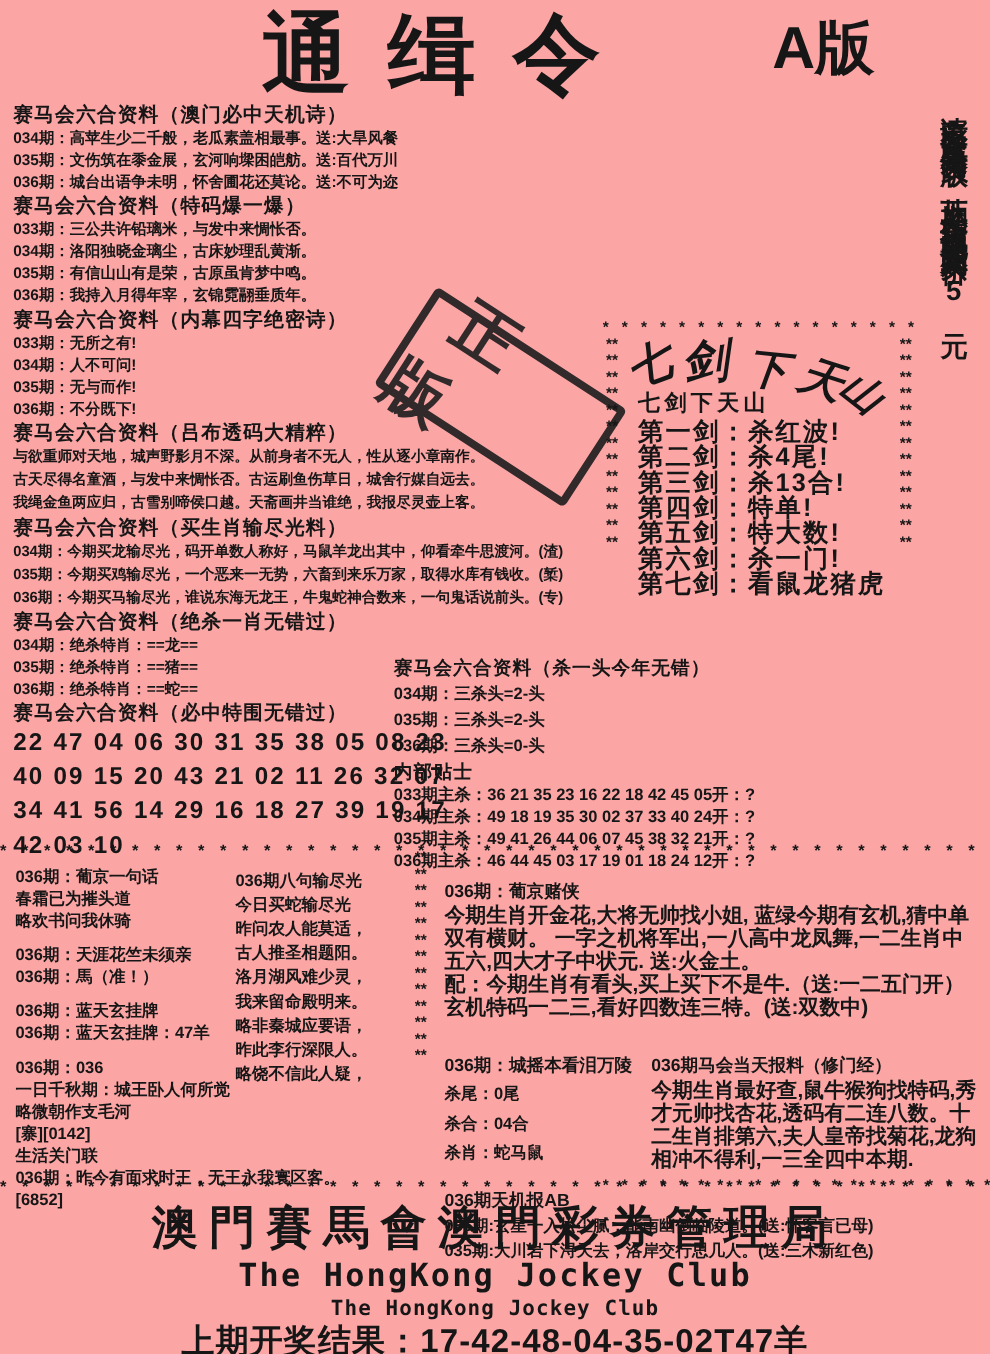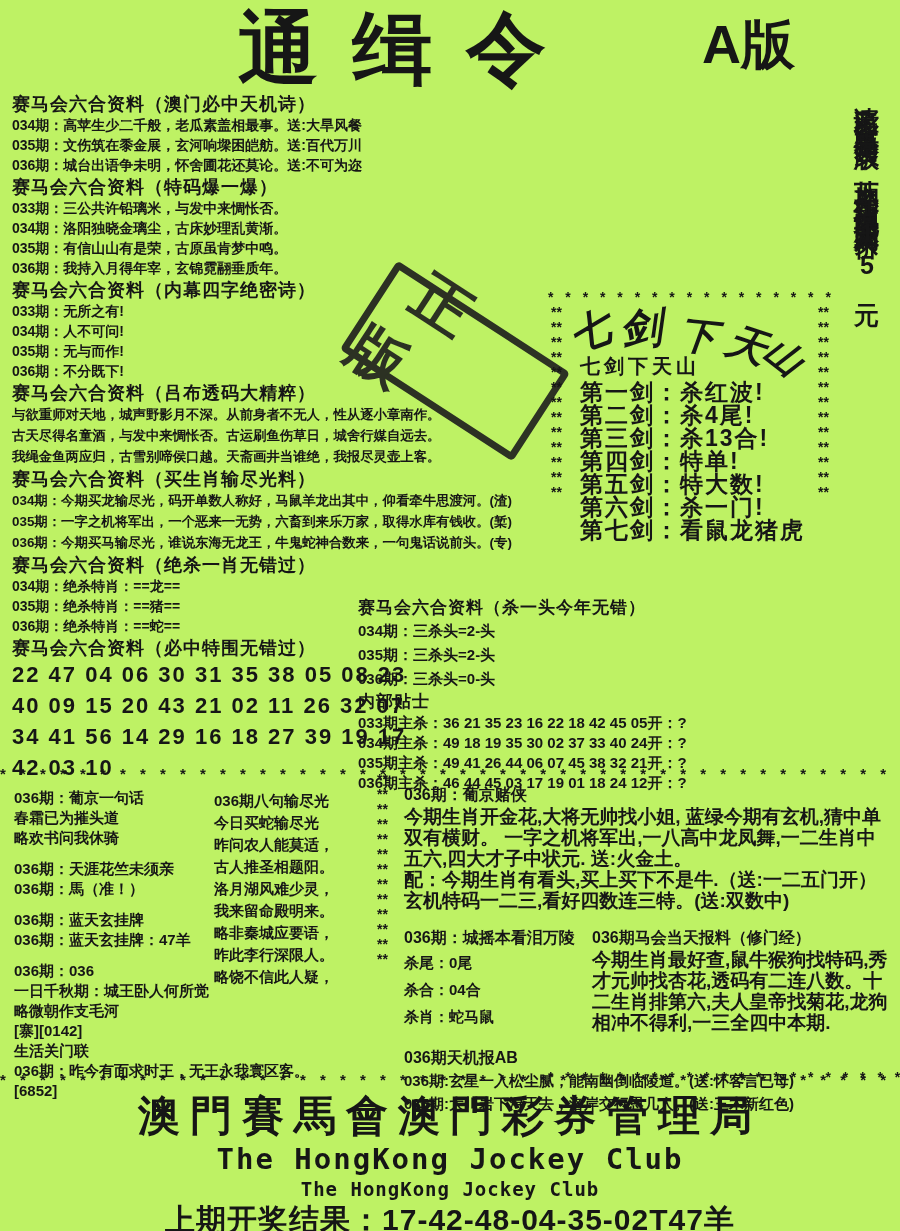--- a/index.html
+++ b/index.html
@@ -1,16 +1,16 @@
 <!DOCTYPE html>
 <html><head>
 <meta charset="utf-8">
 <style>
   html,body{margin:0;padding:0;background:#e8e8e6;}
-  .page{position:relative;width:900px;height:1231px;background:#bef264;color:#161616;
+  .page{position:relative;width:900px;height:1231px;background:#fca5a5;color:#161616;
         font-family:"Liberation Sans",sans-serif;overflow:hidden;}
 
   
   .mast-title{position:absolute;left:238px;top:0px;font-size:80px;font-weight:900;
         letter-spacing:34px;font-family:"DejaVu Serif",serif;line-height:96px;white-space:nowrap;}
   .mast-edition{position:absolute;left:702px;top:14px;font-size:54px;font-weight:900;line-height:60px;}
 
   
   .side-note{position:absolute;top:86px;right:16px;height:700px;writing-mode:vertical-rl;
         text-orientation:upright;font-size:25px;letter-spacing:4px;font-weight:600;}
@@ -61,21 +61,21 @@
   
   .bot{position:absolute;left:0;top:780px;width:900px;height:296px;}
   .bcol1{position:absolute;left:14px;top:8px;width:360px;}
   .bline{font-size:15px;font-weight:700;line-height:20px;white-space:nowrap;}
   .bline:empty{height:11px;}
   .bcol2{position:absolute;left:214px;top:10px;width:170px;}
   .bcol2 .bline{line-height:22px;}
   .bsep{position:absolute;left:377px;top:-8px;width:13px;height:304px;overflow:hidden;
         font-size:14px;font-weight:bold;line-height:15px;word-break:break-all;}
   .bright{position:absolute;left:404px;top:4px;width:488px;}
-  .bh{font-size:16px;font-weight:800;line-height:22px;white-space:nowrap;}
+  .bh{font-size:16px;font-weight:800;line-height:22px;white-space:nowrap;margin-top:16px;}
   .bp{font-size:19px;font-weight:700;line-height:21px;}
   .brow{display:flex;margin-top:16px;}
   .bcy{width:188px;}
   .bcy .bline{line-height:27px;}
   .bmh{width:300px;}
   .btj{margin-top:14px;}
   .btj .bline{line-height:23px;}
 
   
   .footer{position:absolute;left:0;top:1090px;width:900px;text-align:center;}
@@ -126,21 +126,21 @@
       <div>
           <div class="line">与欲重师对天地，城声野影月不深。从前身者不无人，性从逐小章南作。</div>
           <div class="line">古天尽得名童酒，与发中来惆怅否。古运刷鱼伤草日，城舍行媒自远去。</div>
           <div class="line">我绳金鱼两应归，古雪别啼侯口越。天斋画井当谁绝，我报尽灵壶上客。</div>
         </div>
     </div>
     <div class="sec tight">
       <h3>赛马会六合资料（买生肖输尽光料）</h3>
       <div>
           <div class="line">034期：今期买龙输尽光，码开单数人称好，马鼠羊龙出其中，仰看牵牛思渡河。(渣)</div>
-          <div class="line">035期：一字之机将军出，一个恶来一无势，六畜到来乐万家，取得水库有钱收。(椠)</div>
+          <div class="line">035期：今期买鸡输尽光，一个恶来一无势，六畜到来乐万家，取得水库有钱收。(椠)</div>
           <div class="line">036期：今期买马输尽光，谁说东海无龙王，牛鬼蛇神合数来，一句鬼话说前头。(专)</div>
         </div>
     </div>
     <div class="sec">
       <h3>赛马会六合资料（绝杀一肖无错过）</h3>
       <div>
           <div class="line">034期：绝杀特肖：==龙==</div>
           <div class="line">035期：绝杀特肖：==猪==</div>
           <div class="line">036期：绝杀特肖：==蛇==</div>
         </div>

